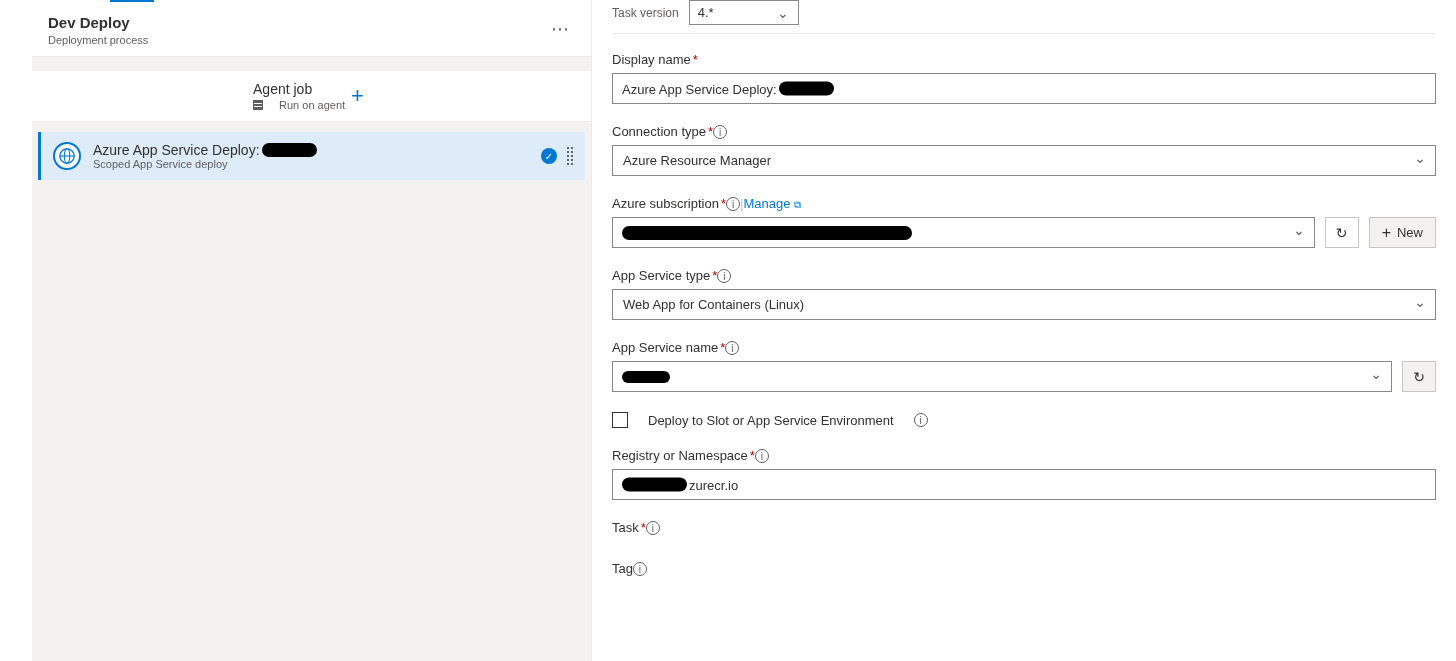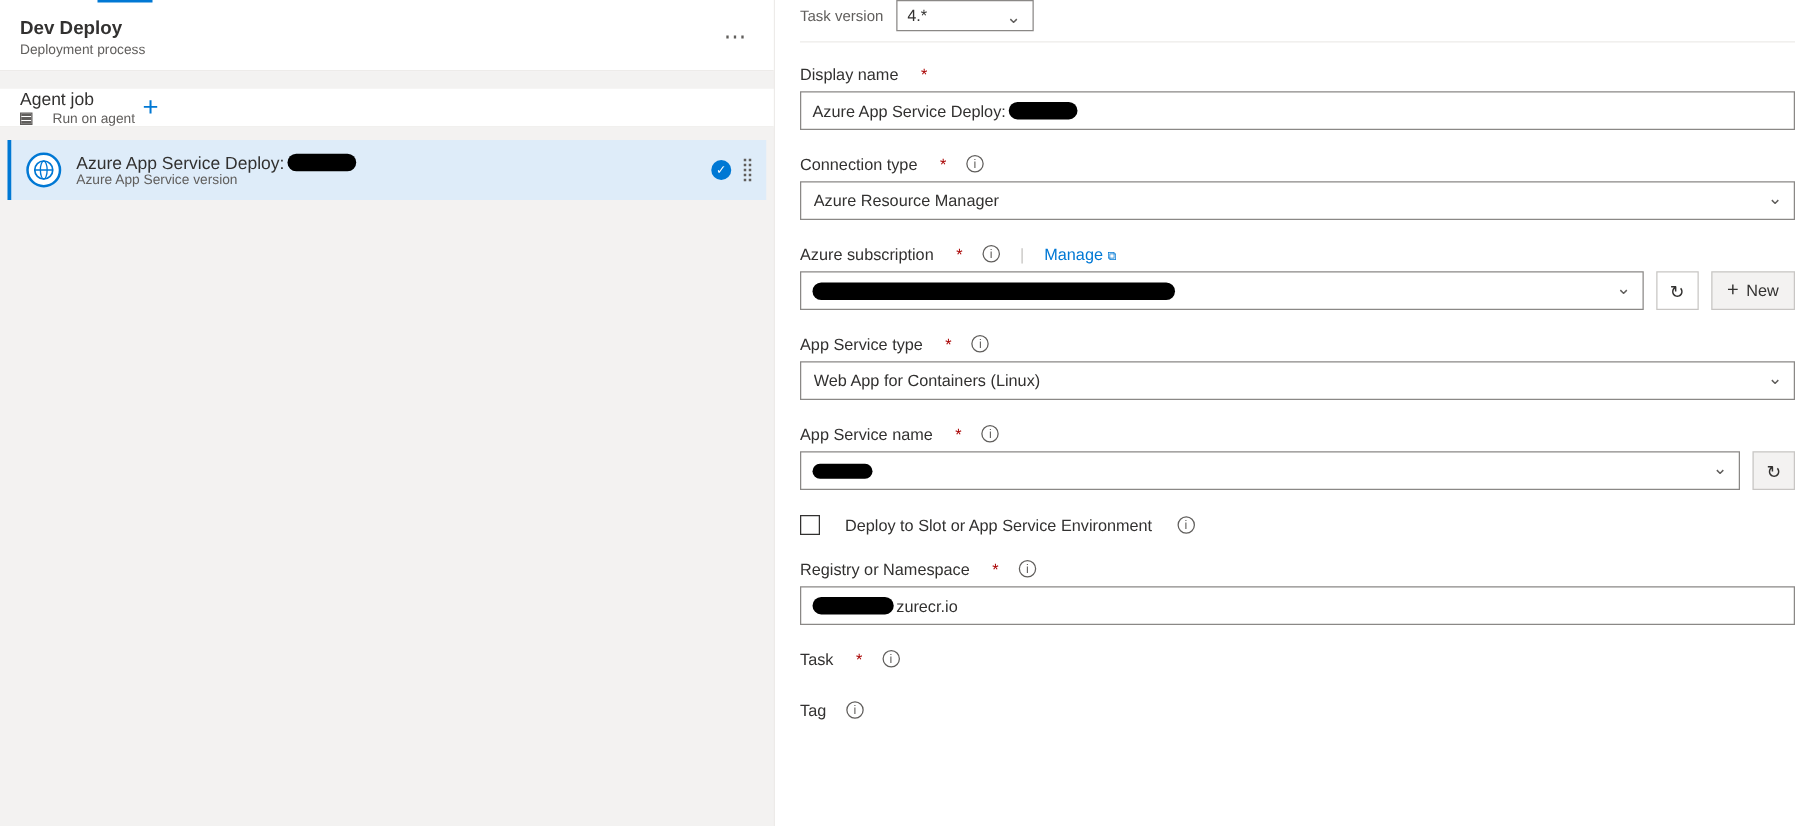--- a/index.html
+++ b/index.html
@@ -10,24 +10,25 @@
   background: #ffffff;
   width: 1456px;
   height: 661px;
   overflow: hidden;
 }
 .layout {
   display: flex;
   height: 100%;
 }
 .left-pane {
-  width: 620px;
+  width: 560px;
   background: #f3f2f1;
   border-right: 1px solid #edebe9;
   padding-top: 0;
+  margin-left: 32px;
 }
 .right-pane {
   flex: 1;
   background: #ffffff;
   padding: 0 20px 20px 20px;
   overflow-y: auto;
 }
 
 
 .left-header {
@@ -64,24 +65,24 @@
   letter-spacing: 2px;
   cursor: pointer;
   padding: 4px;
 }
 
 
 .agent-job-row {
   background: #ffffff;
   border-bottom: 1px solid #edebe9;
   margin-top: 14px;
-  padding: 0 16px;
+  padding: 10px 16px;
   display: flex;
   align-items: center;
-  justify-content: flex-start;
+  justify-content: center;
 }
 .agent-job-left { display: flex; flex-direction: column; }
 .agent-job-title { font-size: 14px; color: #323130; }
 .agent-job-sub {
   font-size: 11px;
   color: #605e5c;
   display: flex;
   align-items: center;
   gap: 16px;
   margin-top: 2px;
@@ -160,22 +161,22 @@
 .top-partial select {
   border:1px solid #8a8886; background:#fff; padding:4px 26px 4px 8px;
   font-size:13px; appearance:none;
 }
 
 .form-group { margin-bottom: 20px; }
 .form-label {
   font-size: 13px;
   color: #323130;
   display: inline-flex;
-  align-items: flex-start;
-  gap: 16px;
+  align-items: flex-end;
+  gap: 0;
   margin-bottom: 6px;
 }
 .required { color: #a80000; margin-left:2px;}
 .info-icon {
   width: 14px; height: 14px; border:1px solid #605e5c; border-radius:50%;
   display:inline-flex; align-items:center; justify-content:center;
   font-size:10px; color:#605e5c; cursor:pointer;
 }
 .form-input, .form-select {
   width: 100%;
@@ -291,21 +292,21 @@
             <circle cx="10" cy="10" r="8" fill="none" stroke="#0078d4" stroke-width="1.5"></circle>
             <ellipse cx="10" cy="10" rx="3" ry="8" fill="none" stroke="#0078d4" stroke-width="1.2"></ellipse>
             <line x1="2" y1="10" x2="18" y2="10" stroke="#0078d4" stroke-width="1.2"></line>
           </svg>
       </div>
       <div class="task-texts">
         <div class="task-title">
           <span>Azure App Service Deploy:</span>
           <span class="redact w55"></span>
         </div>
-        <div class="task-sub">Azure App Service version</div>
+        <div class="task-sub">Scoped App Service deploy</div>
       </div>
       <div class="task-right">
         <div class="check-badge">✓</div>
         <div class="grip">
           <span></span>
             <span></span>
             <span></span>
             <span></span>
             <span></span>
           <span></span>

